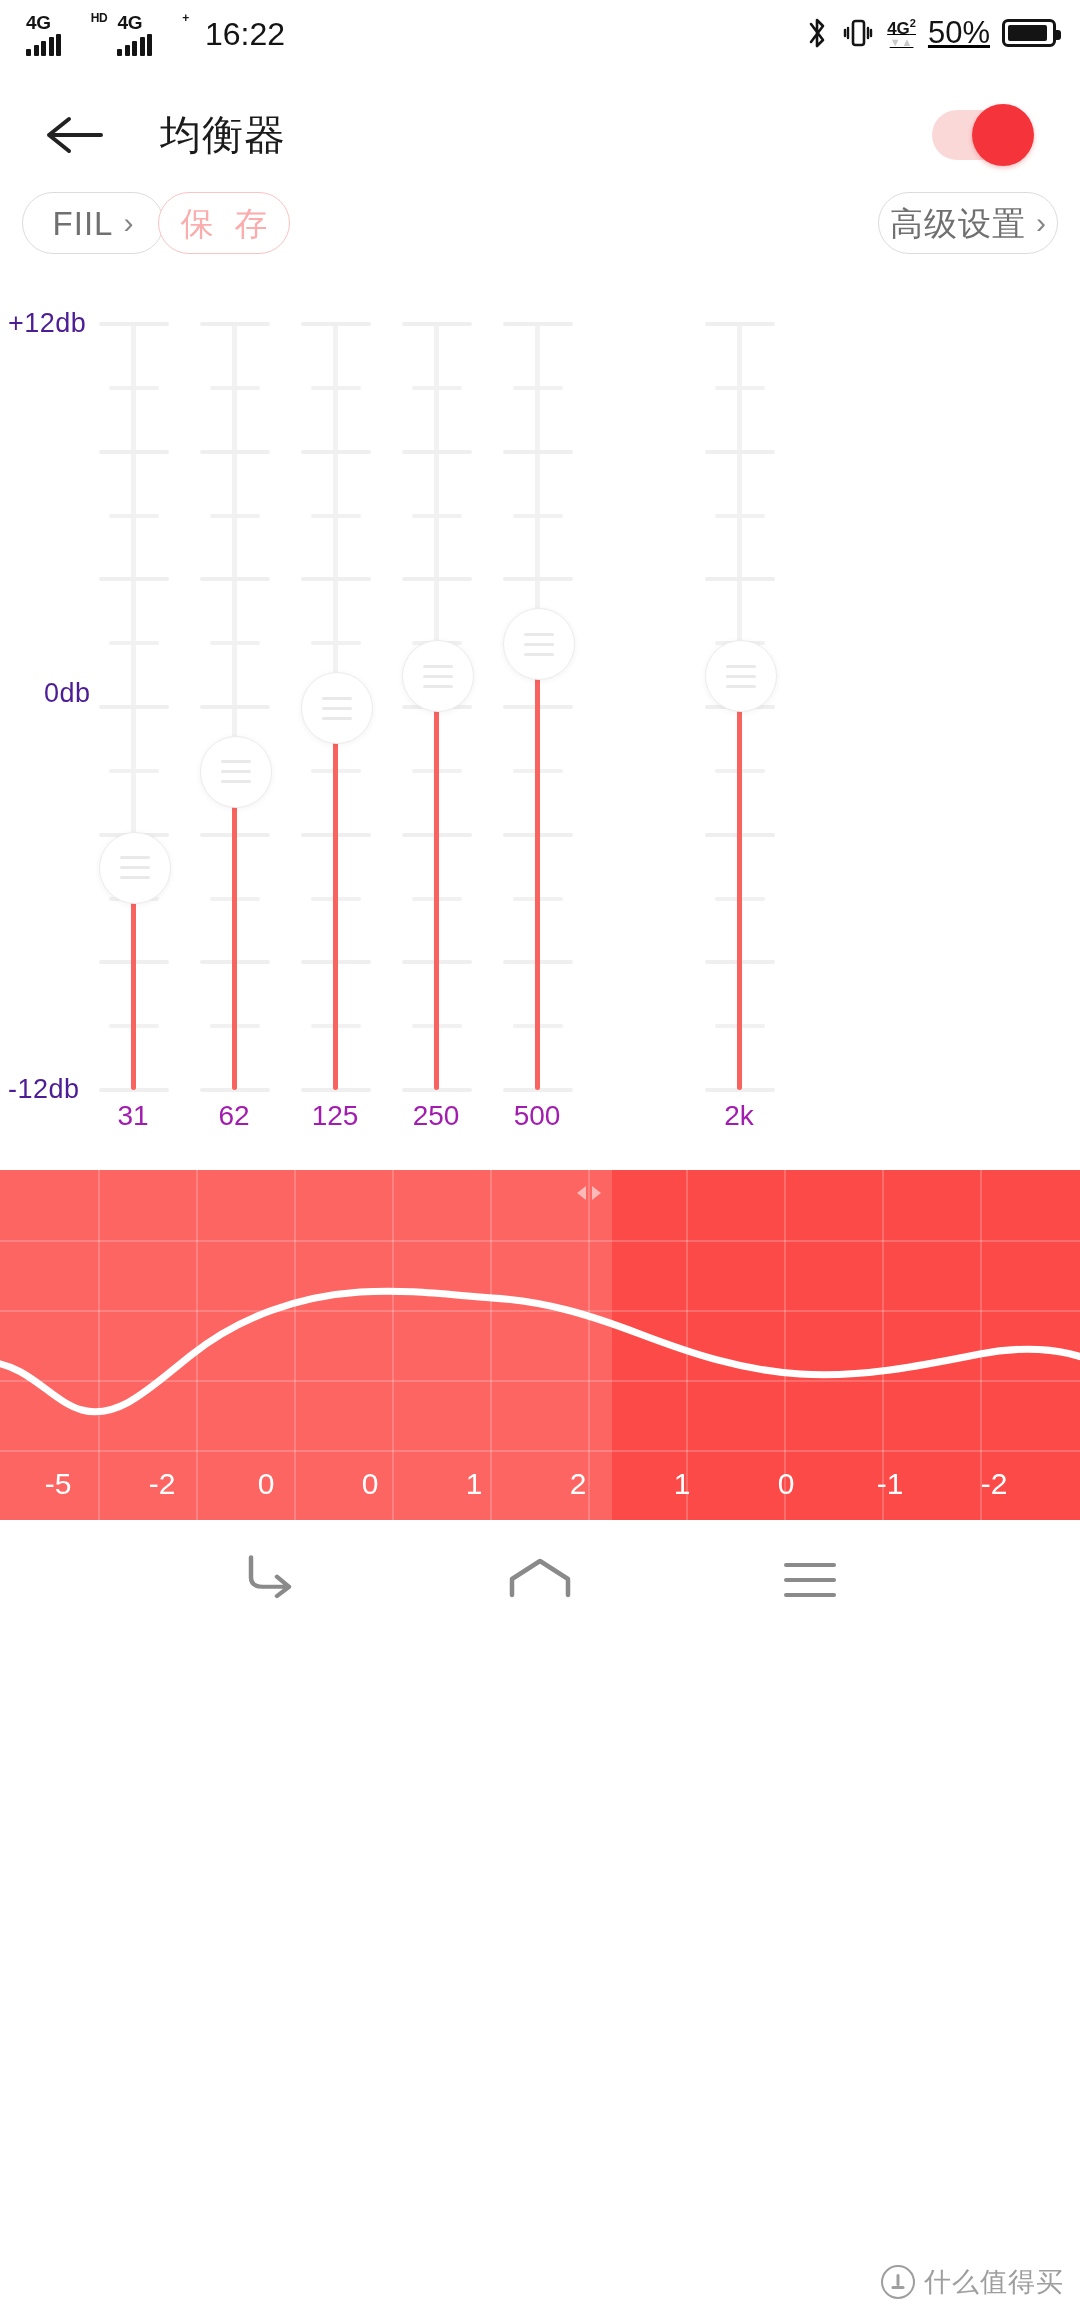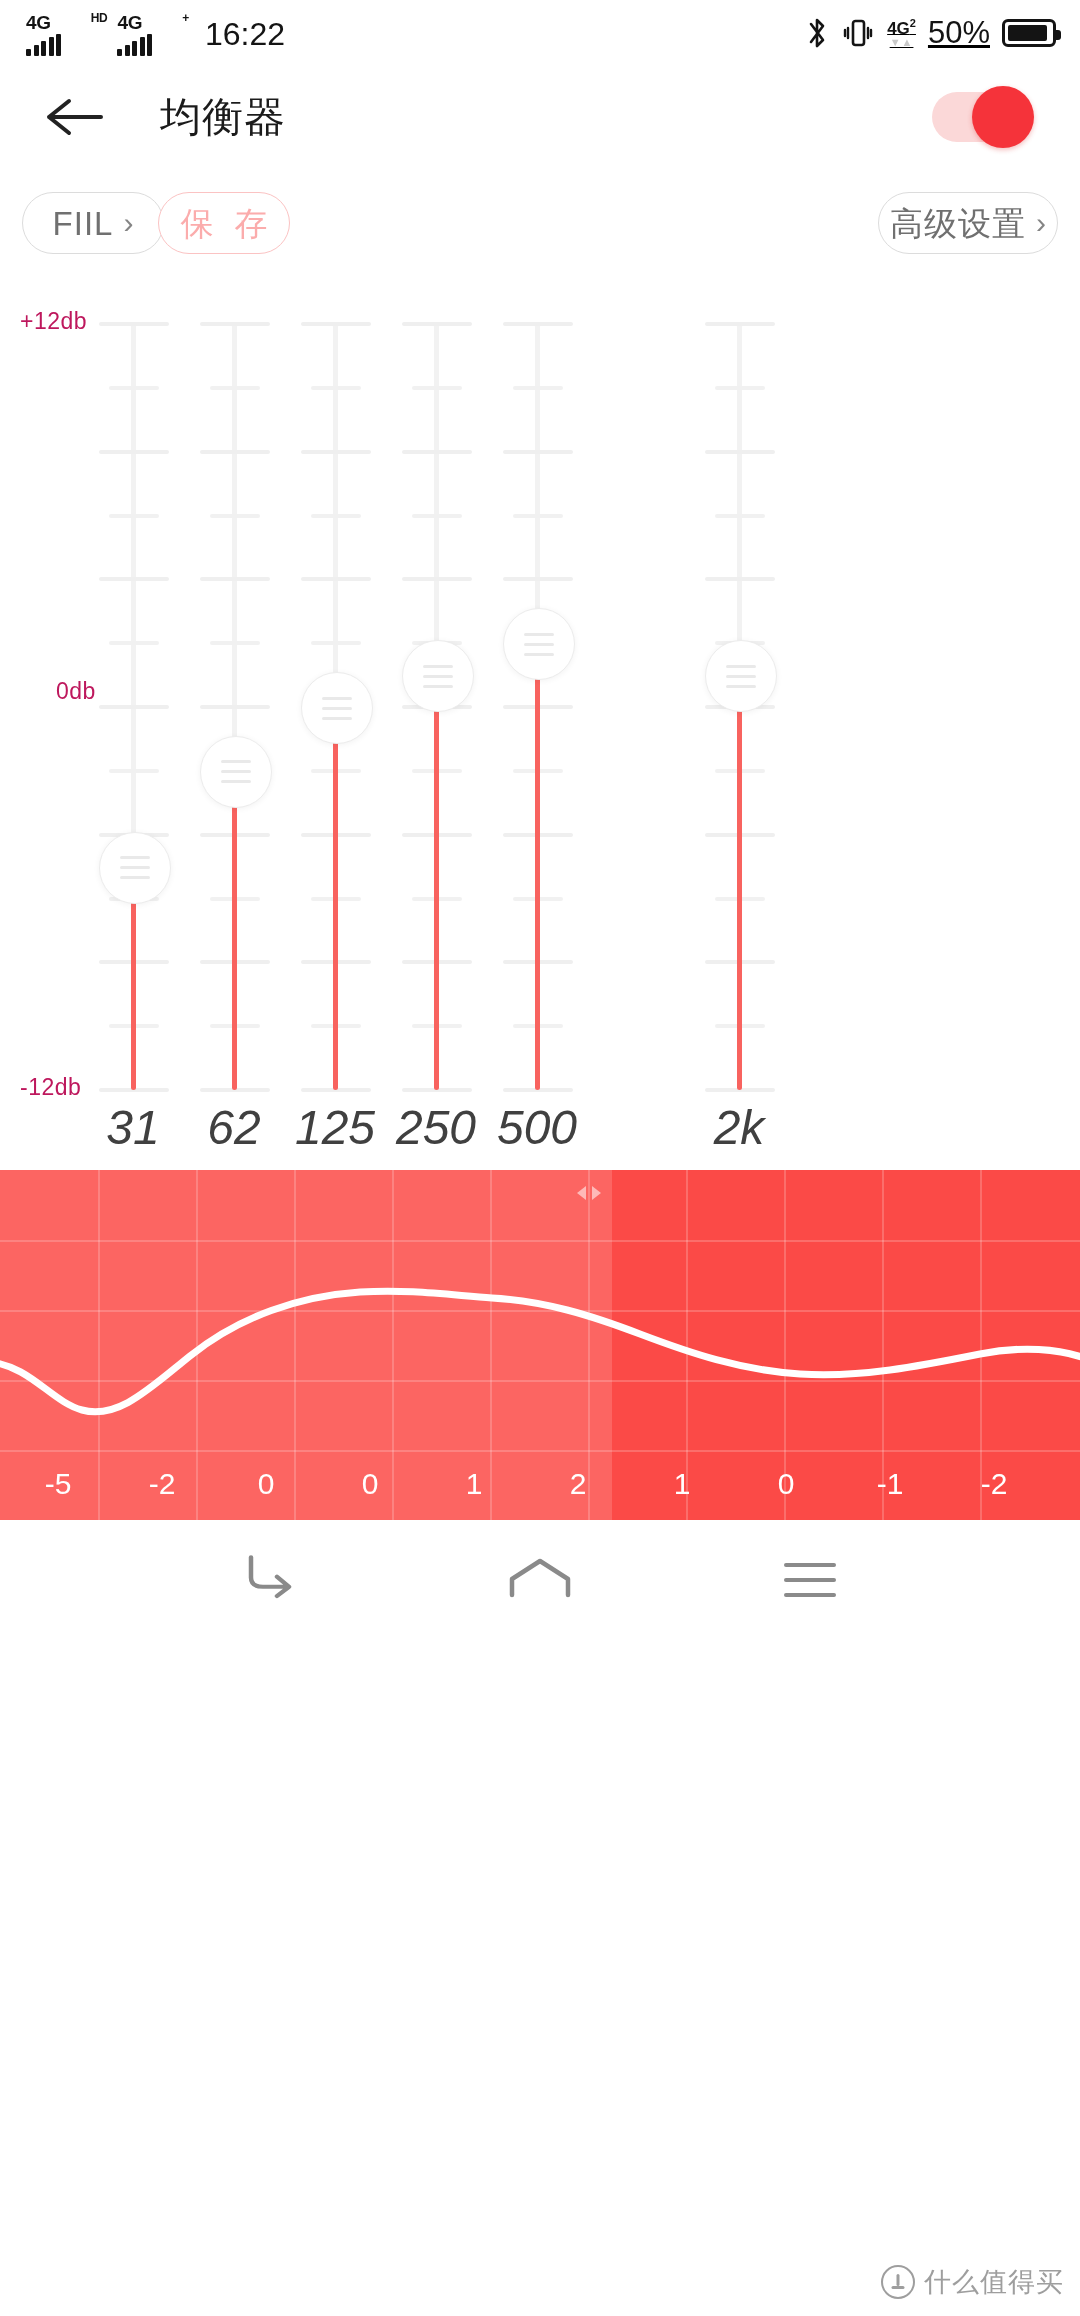--- a/index.html
+++ b/index.html
@@ -31,21 +31,21 @@
   .sb-icon{display:flex;align-items:center;justify-content:center;color:#141414;}
   .sb-pct{font-size:31px;color:#141414;letter-spacing:0px;}
   .battery{position:relative;width:54px;height:28px;border:3px solid #141414;border-radius:6px;box-sizing:border-box;display:flex;align-items:center;}
   .battery::after{content:"";position:absolute;right:-8px;top:8px;width:5px;height:10px;background:#141414;border-radius:0 3px 3px 0;}
   .battery b{display:block;height:16px;width:39px;background:#141414;margin-left:3px;border-radius:2px;}
   .net-small{display:flex;flex-direction:column;align-items:center;line-height:1;}
   .net-small .t{font-size:17px;font-weight:bold;color:#141414;}
   .net-small .a{font-size:11px;color:#c9c9c9;letter-spacing:1px;margin-top:1px;}
 
   
-  .appbar{position:absolute;top:62px;left:0;width:1060px;height:110px;}
+  .appbar{position:absolute;top:80px;left:0;width:1060px;height:110px;}
   .back-btn{position:absolute;left:38px;top:18px;width:74px;height:74px;display:flex;align-items:center;justify-content:center;cursor:pointer;}
   .back-btn svg{display:block;}
   .page-title{position:absolute;left:160px;top:20px;height:70px;line-height:70px;font-size:41px;color:#1b1b1b;font-weight:500;letter-spacing:1px;}
   .eq-toggle{position:absolute;right:26px;top:24px;width:102px;height:62px;cursor:pointer;}
   .eq-toggle .track{position:absolute;left:0;top:6px;width:88px;height:50px;border-radius:25px;background:#fbd8d8;}
   .eq-toggle .thumb{position:absolute;right:0;top:0;width:62px;height:62px;border-radius:50%;background:#f5333a;box-shadow:0 2px 5px rgba(220,40,40,.30);}
 
   
   .pill-row{position:absolute;top:192px;left:0;width:1080px;height:80px;}
   .pill{position:absolute;height:62px;border-radius:31px;box-sizing:border-box;
@@ -54,36 +54,36 @@
   .pill.pink{border:1.5px solid #fbc3c3;color:#fbacac;}
   .pill .lbl{font-size:33px;letter-spacing:1px;line-height:1;}
   .pill .chev{font-size:30px;margin-left:10px;font-weight:300;line-height:1;opacity:.85;}
   #pill-preset{left:22px;width:142px;}
   #pill-save{left:158px;width:132px;}
   #pill-advanced{right:22px;width:180px;}
   #pill-save .lbl{letter-spacing:6px;padding-left:6px;}
 
   
   .eq{position:absolute;top:300px;left:0;width:1080px;height:870px;}
-  .db-label{position:absolute;left:20px;font-size:23px;color:#be185d;letter-spacing:.5px;}
+  .db-label{position:absolute;left:8px;font-size:27px;color:#4c1d95;letter-spacing:.5px;}
   #db-top{top:308px;}
   #db-mid{top:678px;}
   #db-bot{top:1074px;}
 
   .sliders{position:absolute;left:0;top:0;width:1080px;height:870px;}
   .slider{position:absolute;top:0;width:96px;height:870px;}
   .track-bg{position:absolute;left:46px;top:24px;width:5px;height:766px;background:#f2f2f2;border-radius:3px;}
   .tick{position:absolute;left:24px;width:50px;height:4px;background:#f1f1f1;border-radius:2px;}
   .tick.major{left:14px;width:70px;background:#efefef;}
   .fill{position:absolute;left:46px;width:5px;background:#f8635f;border-radius:3px;}
   .knob{position:absolute;left:14px;width:70px;height:70px;border-radius:50%;background:#fff;
         border:1.5px solid #ececec;box-shadow:0 1px 6px rgba(0,0,0,.055);
         display:flex;flex-direction:column;align-items:center;justify-content:center;gap:7px;cursor:pointer;}
   .knob i{display:block;width:30px;height:3px;background:#e9e9e9;border-radius:2px;}
-  .freq{position:absolute;top:800px;left:0;width:96px;text-align:center;font-size:48px;color:#404040;letter-spacing:0px;font-style:italic;}
+  .freq{position:absolute;top:800px;left:0;width:96px;text-align:center;font-size:28px;color:#a21caf;letter-spacing:0px;}
 
   
   .curve-panel{position:absolute;top:1170px;left:0;width:1080px;height:350px;background:#fc6562;overflow:hidden;}
   .curve-panel .shade{position:absolute;top:0;left:612px;width:468px;height:350px;background:#fb4a47;}
   .curve-grid{position:absolute;inset:0;}
   .curve-grid .v{position:absolute;top:0;width:1.5px;height:350px;background:rgba(255,255,255,.20);}
   .curve-grid .h{position:absolute;left:0;width:1080px;height:1.5px;background:rgba(255,255,255,.20);}
   .drag-handle{position:absolute;top:12px;left:566px;width:46px;height:22px;display:flex;align-items:center;justify-content:center;gap:6px;cursor:pointer;}
   .drag-handle i{display:block;width:0;height:0;border-top:7px solid transparent;border-bottom:7px solid transparent;}
   .drag-handle i.l{border-right:9px solid rgba(255,255,255,.55);}

